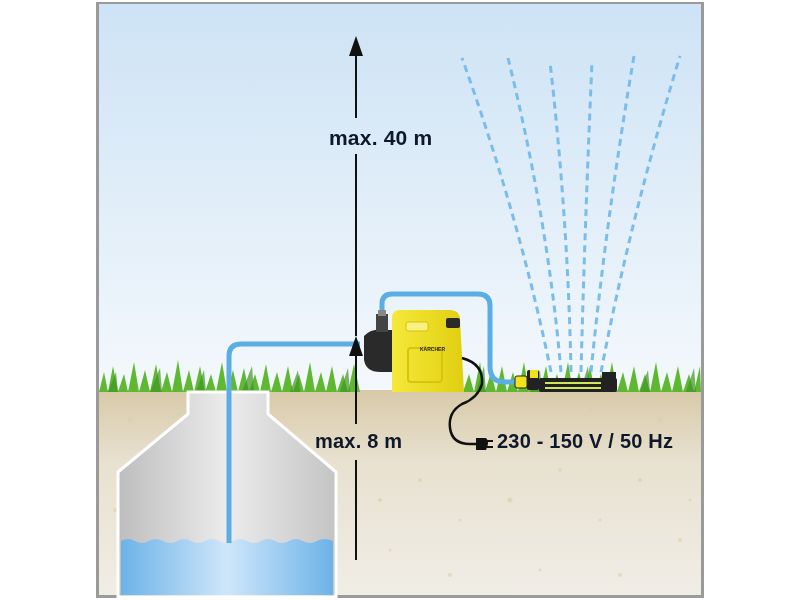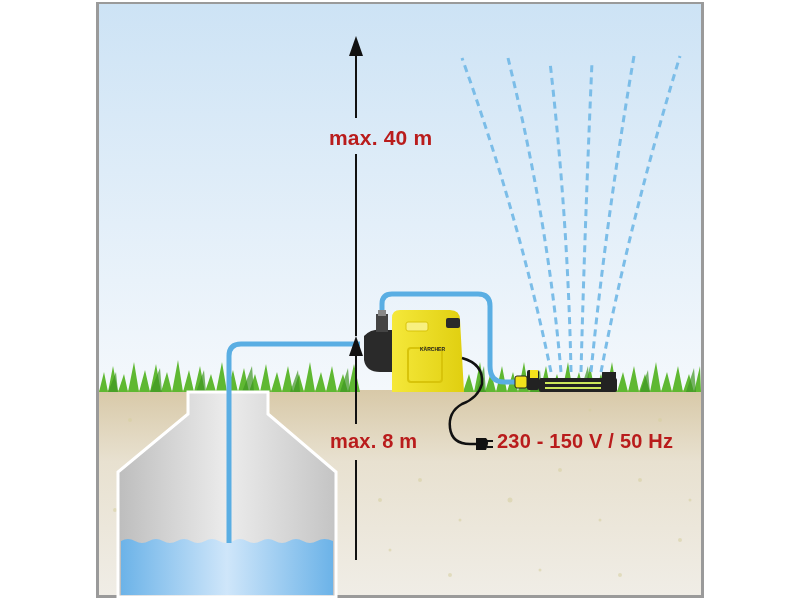--- a/index.html
+++ b/index.html
@@ -1,20 +1,20 @@
 <!DOCTYPE html>
 <html><head>
 <meta charset="utf-8">
 <style>
   html, body { margin: 0; padding: 0; background: #ffffff; }
   body { width: 800px; height: 600px; position: relative; overflow: hidden; font-family: "Liberation Sans", sans-serif; }
   #diagram { position: absolute; left: 0; top: 0; width: 800px; height: 600px; }
-  .label { position: absolute; font-family: "Liberation Sans", sans-serif; font-weight: bold; color: #b91c1c; white-space: nowrap; letter-spacing: 0.2px; }
+  .label { position: absolute; font-family: "Liberation Sans", sans-serif; font-weight: bold; color: #0f172a; white-space: nowrap; letter-spacing: 0.2px; }
   #lbl-40 { left: 329px; top: 126px; font-size: 21px; }
-  #lbl-8 { left: 330px; top: 430px; font-size: 20px; }
+  #lbl-8 { left: 315px; top: 430px; font-size: 20px; }
   #lbl-volt { left: 497px; top: 430px; font-size: 20px; }
 </style>
 </head>
 <body>
 
 <svg id="diagram" viewBox="0 0 800 600" xmlns="http://www.w3.org/2000/svg">
   <defs>
     <linearGradient id="sky" x1="0" y1="0" x2="0" y2="1">
       <stop offset="0" stop-color="#cde3f5"></stop>
       <stop offset="1" stop-color="#f4f8fc"></stop>

